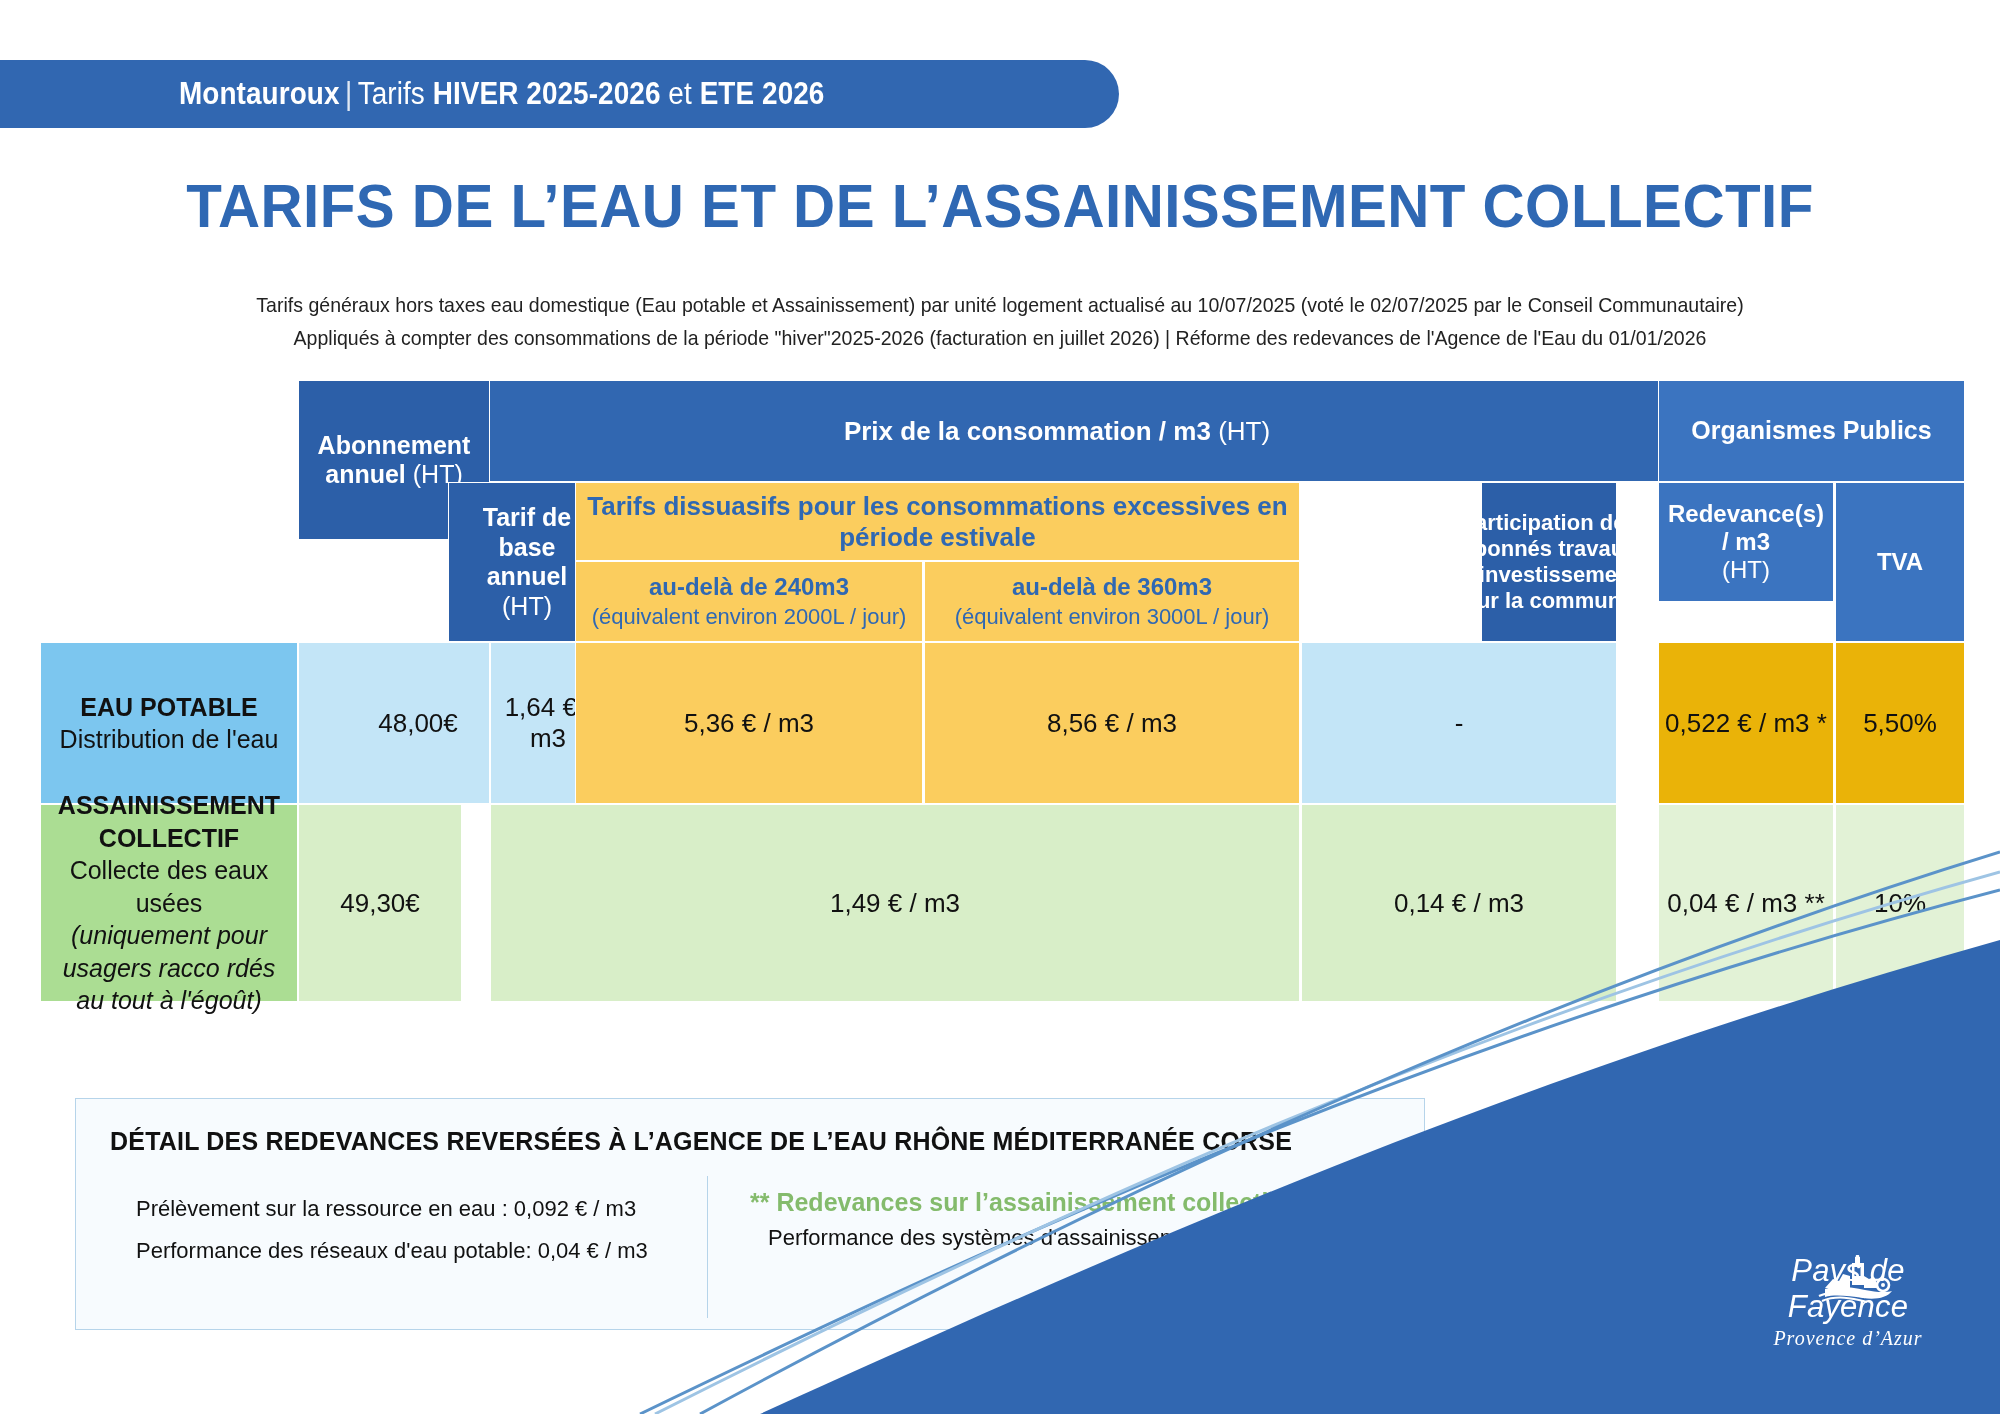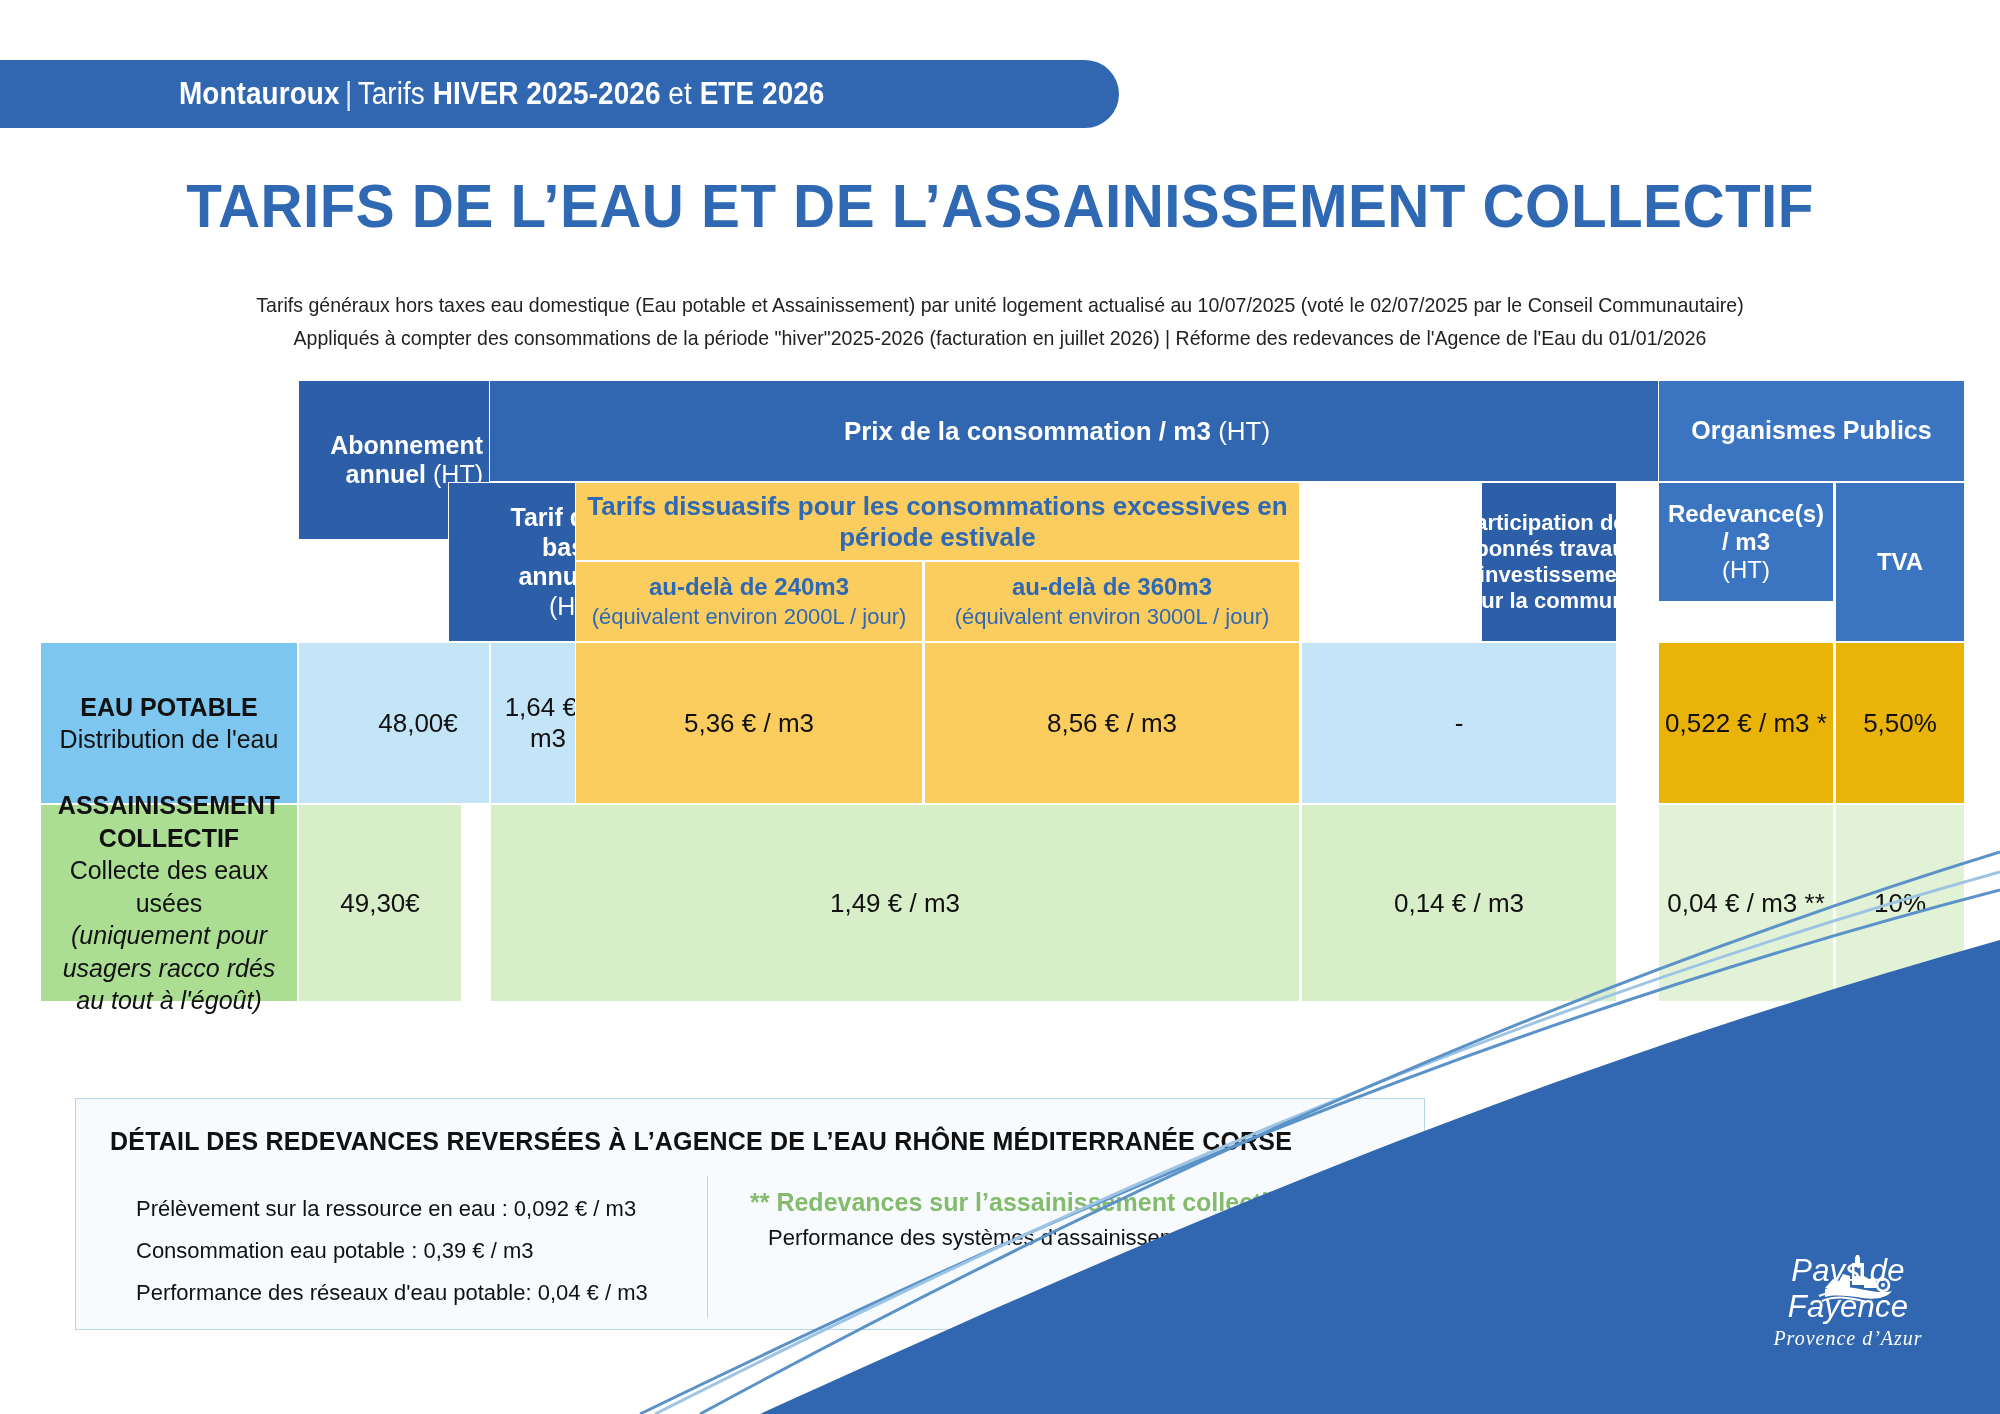--- a/index.html
+++ b/index.html
@@ -38,21 +38,21 @@
     font-size:21px;color:#222;line-height:33px;white-space:nowrap;
     font-family:"Liberation Sans Narrow","Liberation Sans",sans-serif;
     transform:scaleX(.93);
   }
   .grid{position:absolute;left:40px;top:380px;}
 
   .cell{position:absolute;box-sizing:border-box;display:flex;
         align-items:center;justify-content:center;text-align:center;
         border:1.5px solid #ffffff;}
   .hdr{background:#3167b1;color:#fff;font-weight:bold;}
-  .hdr-dark{background:#2c5fa8;text-align:right;}
+  .hdr-dark{background:#2c5fa8;}
   .hdr-lite{background:#3b74c0;}
   .hdr-yellow{background:#fbcd5e;color:#2f68b3;}
   .hdr-txt{line-height:1.18;padding:4px 6px;font-size:24px;}
   .thin{font-weight:normal;}
 
   .narrowfont{font-family:"Liberation Sans Narrow","Liberation Sans",sans-serif;}
 
   
   .lbl-water{background:#7cc6ef;}
   .lbl-sewer{background:#abdd93;}
@@ -230,21 +230,20 @@
     <span class="val">10%</span>
   </div>
 </div>
 
 <div class="detail-box"></div>
 <div class="detail-title">DÉTAIL DES REDEVANCES REVERSÉES À L’AGENCE DE L’EAU RHÔNE MÉDITERRANÉE CORSE</div>
 <div class="detail-div"></div>
 
 <div class="col-a">
   <div class="det-item">Prélèvement sur la ressource en eau : 0,092 € / m3</div>
-  <div class="det-item">Consommation eau potable : 0,39 € / m3</div>
   <div class="det-item">Performance des réseaux d'eau potable: 0,04 € / m3</div>
 </div>
 
 <div class="col-b">
   <div class="col-head green">** Redevances sur l’assainissement collectif</div>
   <div class="det-item">Performance des systèmes d'assainissement collectif : 0,04 € / m3</div>
 </div>
 
 <svg class="swoosh" viewBox="0 0 2000 1414">
   <path d="M2000,1414 L760,1414 C1100,1260 1500,1080 2000,940 Z" fill="#3167b1"></path>

